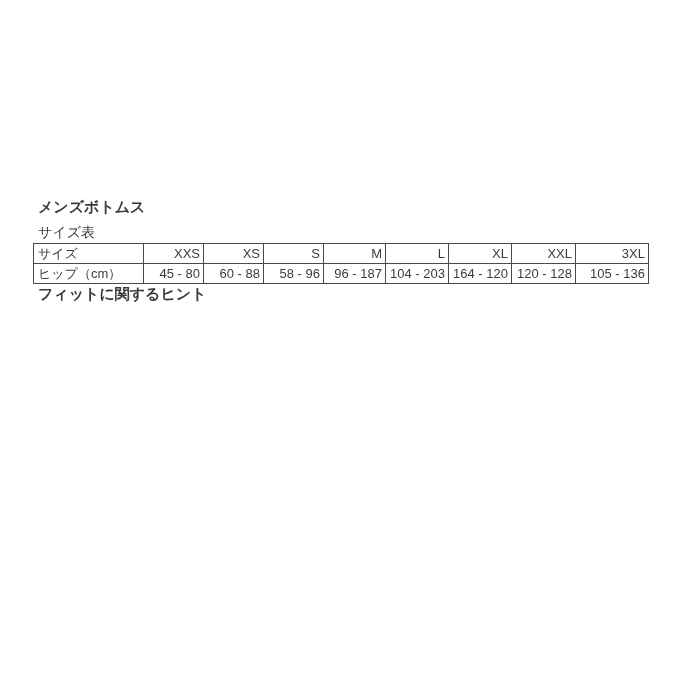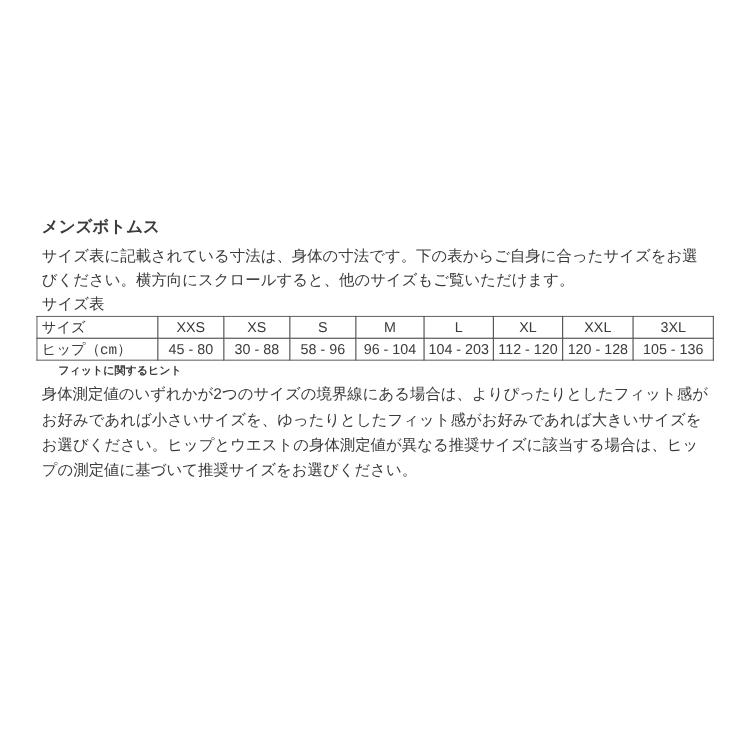--- a/index.html
+++ b/index.html
@@ -48,50 +48,48 @@
     border-collapse: collapse;
     table-layout: fixed;
     width: 615px;
     font-size: 13px;
   }
   table.size-table th,
   table.size-table td {
     border: 1px solid #4a4a4a;
     height: 19px;
     padding: 0 3px;
-    text-align: center;
+    text-align: right;
     font-weight: normal;
     white-space: nowrap;
     overflow: hidden;
   }
   table.size-table .row-label {
     text-align: left;
     padding-left: 4px;
-    font-family: Liberation Mono, monospace;
   }
   .hints-title {
-    font-size: 10px;
+    font-size: 15px;
     font-weight: bold;
     line-height: 18px;
-    margin: 1px 0 0 15px;
+    margin: 1px 0 0 0;
   }
   .hints-text {
     font-size: 14px;
     line-height: 23px;
     margin: 0;
   }
 </style>
 </head>
 <body>
 
 <div class="page">
 
   <h1 class="doc-title">メンズボトムス</h1>
 
-  <p class="intro-text">サイズ表に記載されている寸法は、身体の寸法です。下の表からご自身に合ったサイズをお選びください。横方向にスクロールすると、他のサイズもご覧いただけます。</p>
 
   <p class="size-chart-label">サイズ表</p>
 
 
   <div class="table-scroll">
     <table class="size-table">
       <colgroup>
         <col style="width:110px">
           <col style="width:60px">
           <col style="width:60px">
@@ -110,29 +108,28 @@
           <th>S</th>
           <th>M</th>
           <th>L</th>
           <th>XL</th>
           <th>XXL</th>
           <th>3XL</th>
         </tr>
         <tr>
           <td class="row-label">ヒップ（cm）</td>
           <td>45 - 80</td>
-          <td>30 - 88</td>
+          <td>60 - 88</td>
           <td>58 - 96</td>
-          <td>96 - 104</td>
+          <td>96 - 187</td>
           <td>104 - 203</td>
-          <td>112 - 120</td>
+          <td>164 - 120</td>
           <td>120 - 128</td>
           <td>105 - 136</td>
         </tr>
       </tbody>
     </table>
   </div>
 
   <h2 class="hints-title">フィットに関するヒント</h2>
 
-  <p class="hints-text">身体測定値のいずれかが2つのサイズの境界線にある場合は、よりぴったりとしたフィット感がお好みであれば小さいサイズを、ゆったりとしたフィット感がお好みであれば大きいサイズをお選びください。ヒップとウエストの身体測定値が異なる推奨サイズに該当する場合は、ヒップの測定値に基づいて推奨サイズをお選びください。</p>
 
 </div>
 
 </body></html>

